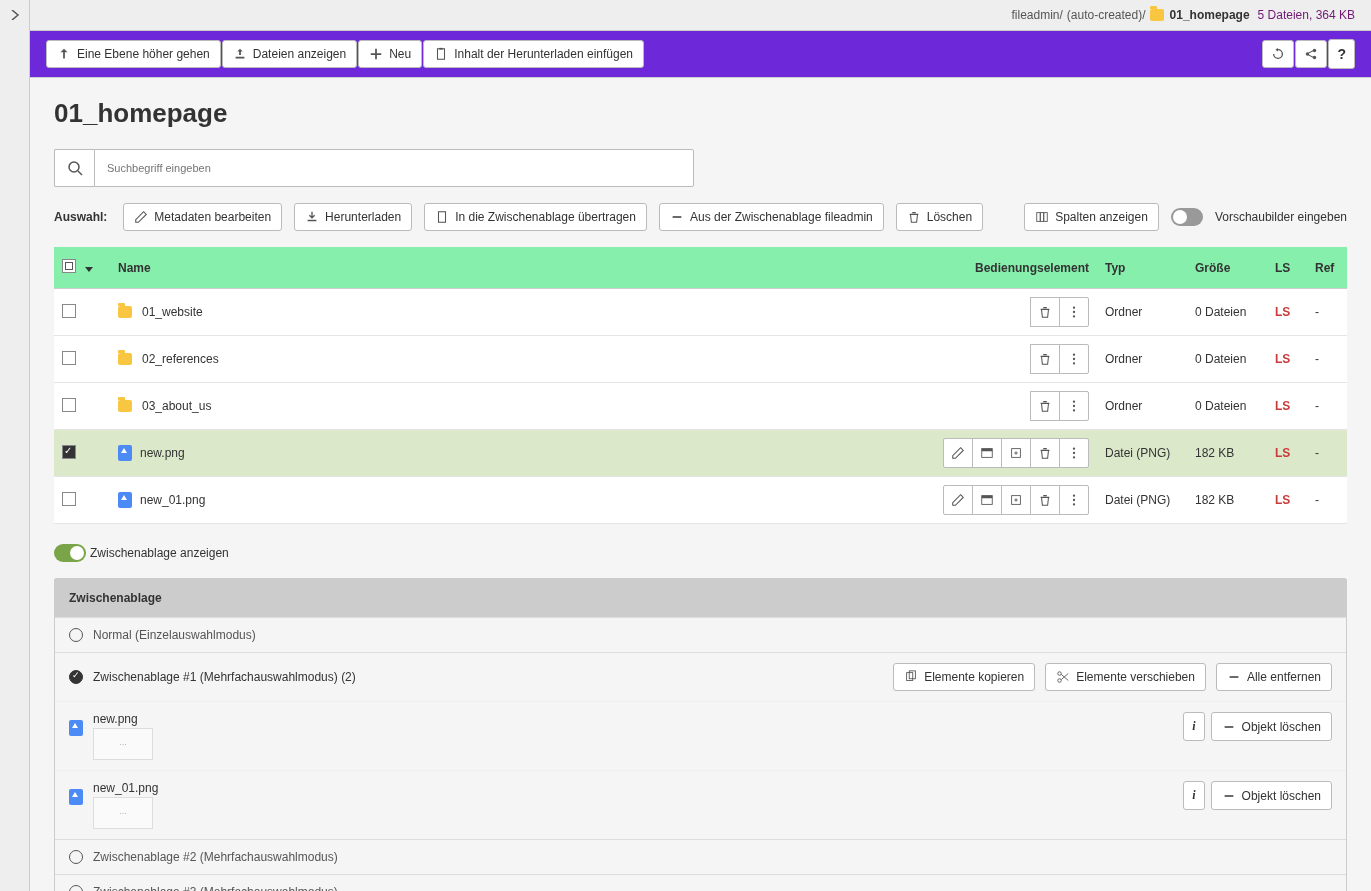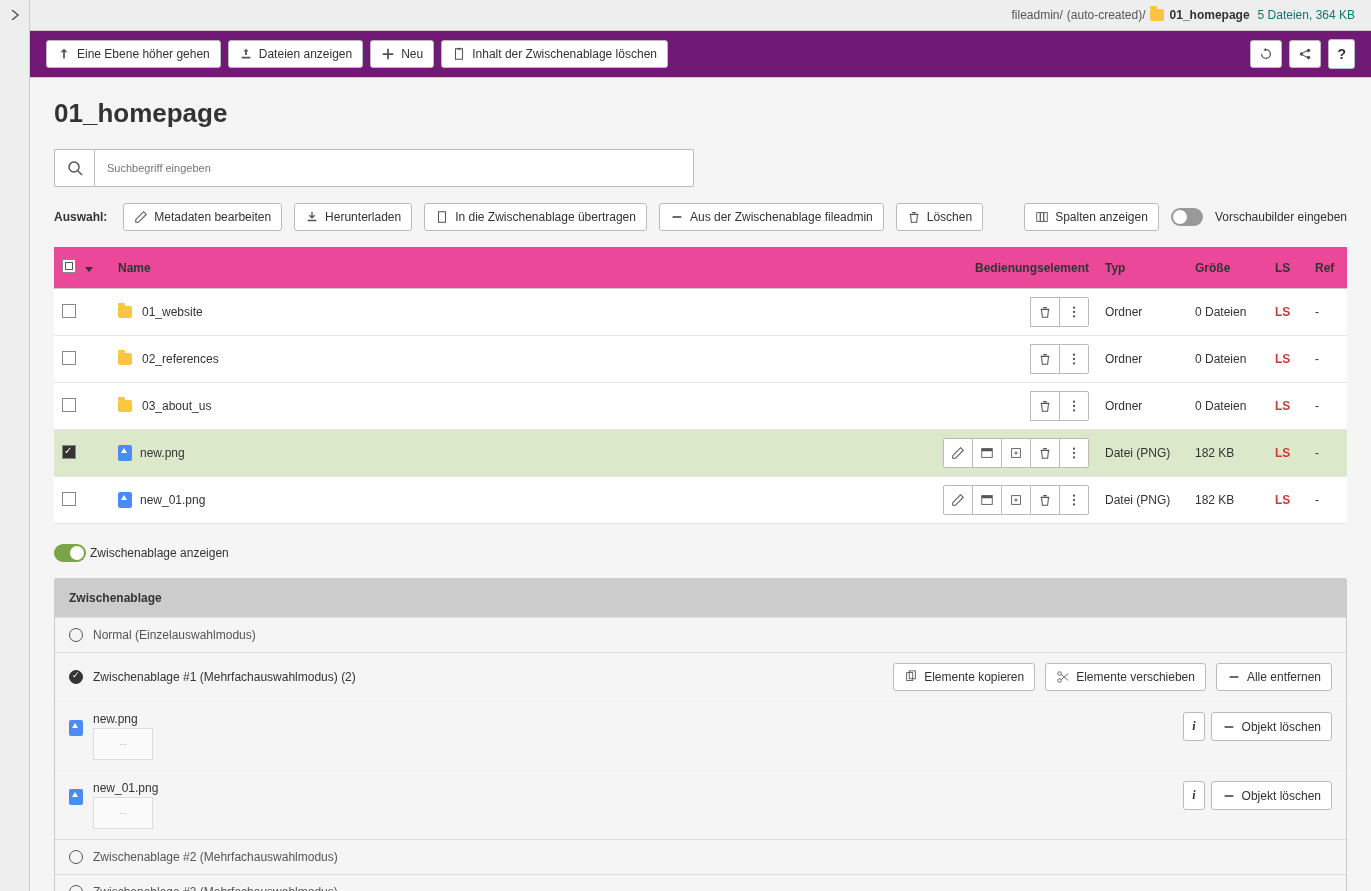--- a/index.html
+++ b/index.html
@@ -5,42 +5,42 @@
 *{box-sizing:border-box;margin:0;padding:0;font-family:Verdana,Arial,sans-serif;font-size:12px;color:#333}
 body{background:#f5f5f5}
 .app{display:flex;height:100vh}
 .collapse-bar{width:30px;background:#eee;border-right:1px solid #ccc;display:flex;justify-content:center;padding-top:10px;cursor:pointer}
 .collapse-bar svg{width:10px;height:10px}
 .main{flex:1;display:flex;flex-direction:column;overflow:auto}
 .topbar{background:#eee;border-bottom:1px solid #ccc;padding:8px 16px;display:flex;align-items:center;justify-content:flex-end;gap:6px}
 .breadcrumb{display:flex;align-items:center;gap:4px;color:#555}
 .breadcrumb .seg{color:#555}
 .breadcrumb .current{font-weight:bold;color:#333}
-.breadcrumb .stats{color:#0f766e;margin-left:4px}
+.breadcrumb .stats{color:#701a75;margin-left:4px}
 .folder-glyph{display:inline-block;width:14px;height:12px;background:#f9c642;border-radius:2px;position:relative;margin-right:2px}
 .folder-glyph::before{content:"";position:absolute;top:-3px;left:0;width:7px;height:3px;background:#f9c642;border-radius:1px 1px 0 0}
-.toolbar{background:#701a75;border-bottom:1px solid #ccc;padding:8px 16px;display:flex;align-items:center;gap:7px}
+.toolbar{background:#6d28d9;border-bottom:1px solid #ccc;padding:8px 16px;display:flex;align-items:center;gap:1px}
 .toolbar .spacer{flex:1}
 .btn{display:inline-flex;align-items:center;gap:6px;padding:6px 10px;background:#fff;border:1px solid #bbb;border-radius:3px;cursor:pointer;color:#333;white-space:nowrap}
 .btn svg{width:14px;height:14px}
 .btn-icon{padding:6px 8px}
 .content{padding:20px 24px}
 h1{font-size:26px;font-weight:bold;margin-bottom:20px}
 .search-row{display:flex;margin-bottom:16px}
 .search-ico{width:40px;height:38px;border:1px solid #bbb;border-right:none;background:#fff;display:flex;align-items:center;justify-content:center;border-radius:2px 0 0 2px}
 .search-input{width:600px;height:38px;border:1px solid #bbb;border-radius:0 2px 2px 0;padding:0 12px;font-size:11px}
 .selection-row{display:flex;align-items:center;gap:12px;margin-bottom:16px;flex-wrap:wrap}
 .selection-row .label{font-weight:bold;margin-right:4px}
 .selection-row .spacer{flex:1}
 .toggle{position:relative;width:32px;height:18px;background:#999;border-radius:9px;cursor:pointer;flex-shrink:0}
 .toggle .knob{position:absolute;top:2px;left:2px;width:14px;height:14px;background:#fff;border-radius:50%}
 .toggle.on{background:#79a548}
 .toggle.on .knob{left:16px}
 .table{width:100%;border-collapse:collapse;background:#fff}
-.table th{text-align:left;padding:12px 8px;font-weight:bold;border-bottom:1px solid #ccc;background:#ec4899}
+.table th{text-align:left;padding:12px 8px;font-weight:bold;border-bottom:1px solid #ccc;background:#86efac}
 .table td{padding:8px;border-bottom:1px solid #e5e5e5;vertical-align:middle}
 .table tr.selected td{background:#dce8ca}
 .cb{width:14px;height:14px;border:1px solid #888;background:#fff;display:inline-block;cursor:pointer;position:relative}
 .cb.checked{background:#333}
 .cb.checked::after{content:"✓";color:#fff;font-size:10px;position:absolute;top:-1px;left:1px}
 .caret-down{display:inline-block;width:0;height:0;border-left:4px solid transparent;border-right:4px solid transparent;border-top:5px solid #333;margin-left:6px;vertical-align:middle;cursor:pointer}
 .name-cell{display:flex;align-items:center;gap:8px}
 .file-glyph{display:inline-block;width:14px;height:16px;background:#4c8bf5;border-radius:2px;position:relative}
 .file-glyph::after{content:"";position:absolute;top:3px;left:3px;width:0;height:0;border-left:3px solid transparent;border-right:3px solid transparent;border-bottom:5px solid #fff}
 .actions{display:flex;gap:0;justify-content:flex-end}
@@ -107,21 +107,21 @@
         <svg viewBox="0 0 16 16">
             <path d="M7 2 H9 V7 H14 V9 H9 V14 H7 V9 H2 V7 H7 Z" fill="#555"></path>
           </svg>
         <span>Neu</span>
       </button>
       <button class="btn">
         <svg viewBox="0 0 16 16">
             <rect x="4" y="2" width="8" height="12" fill="none" stroke="#555" stroke-width="1.2"></rect>
             <rect x="6" y="1" width="4" height="2" fill="#555"></rect>
           </svg>
-        <span>Inhalt der Zwischenablage löschen</span>
+        <span>Inhalt der Herunterladen einfügen</span>
       </button>
       <div class="spacer"></div>
       <button class="btn btn-icon">
         <svg viewBox="0 0 16 16">
             <path d="M8 3 A5 5 0 1 1 3 8" fill="none" stroke="#555" stroke-width="1.5"></path>
             <path d="M8 1 L8 5 L5 3 Z" fill="#555"></path>
           </svg>
       </button>
       <button class="btn btn-icon">
         <svg viewBox="0 0 16 16">

